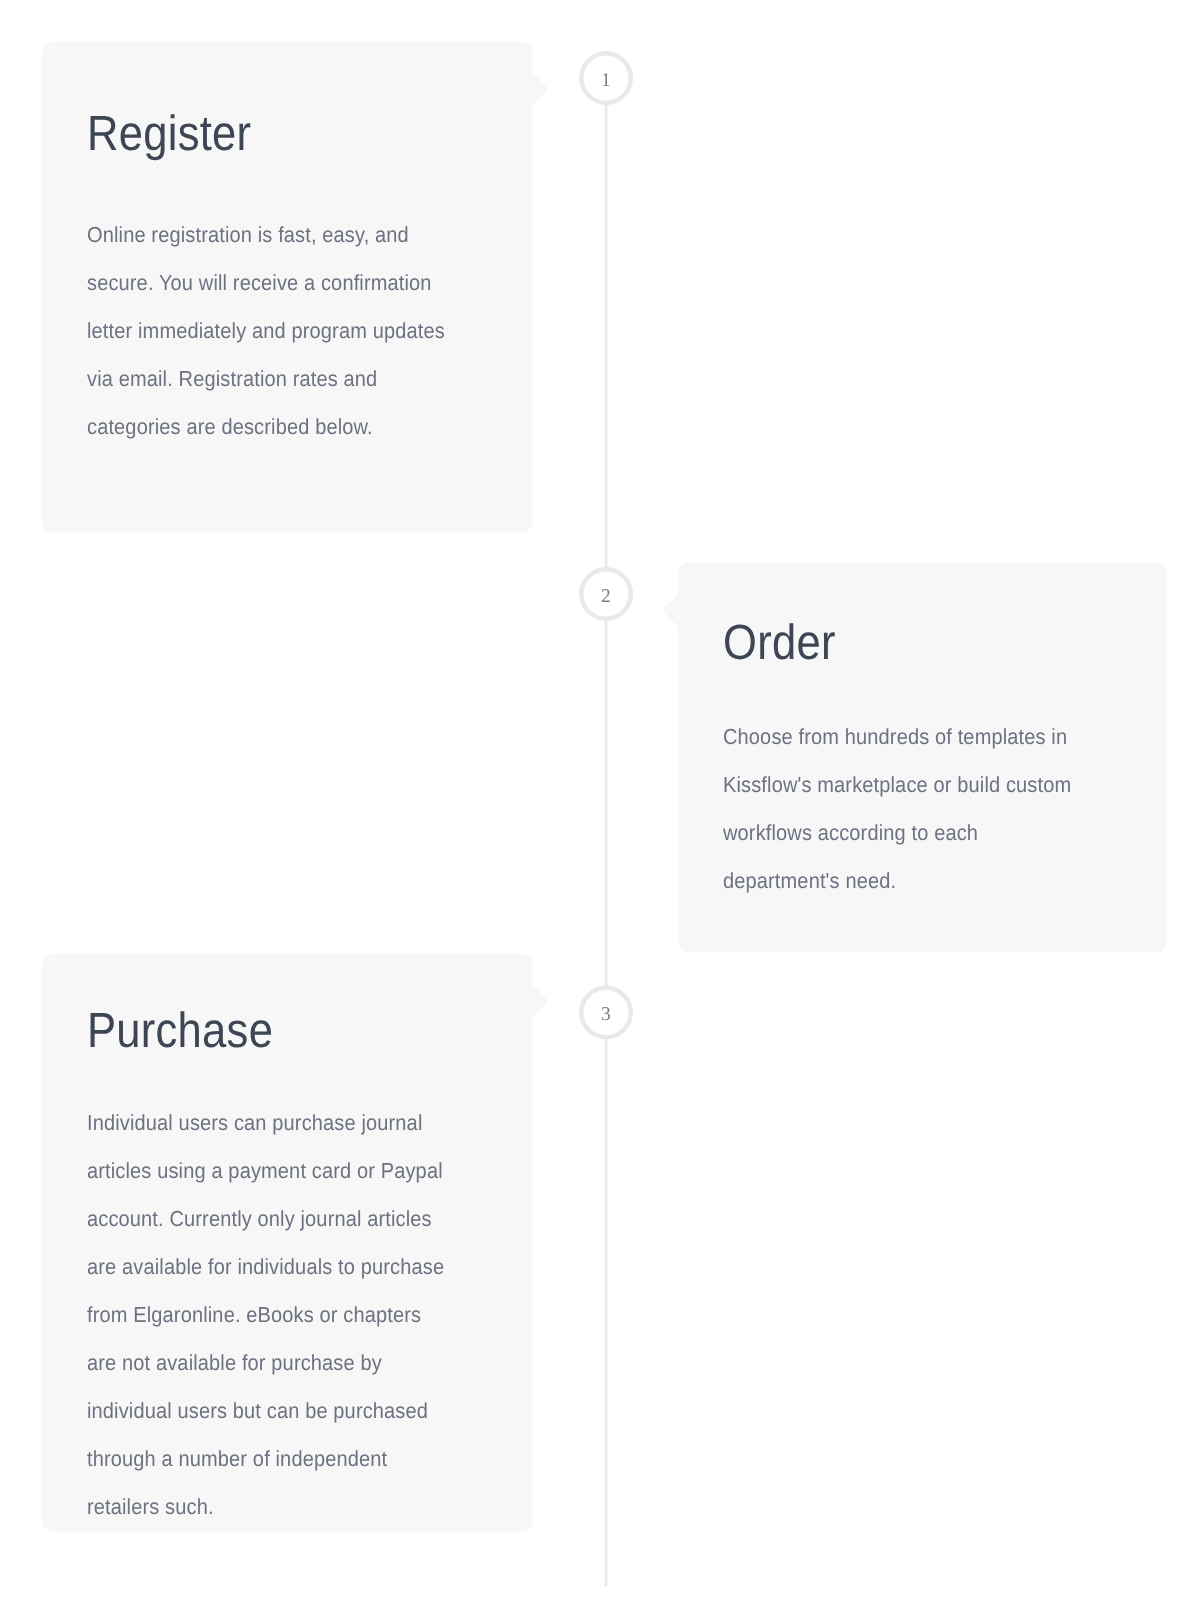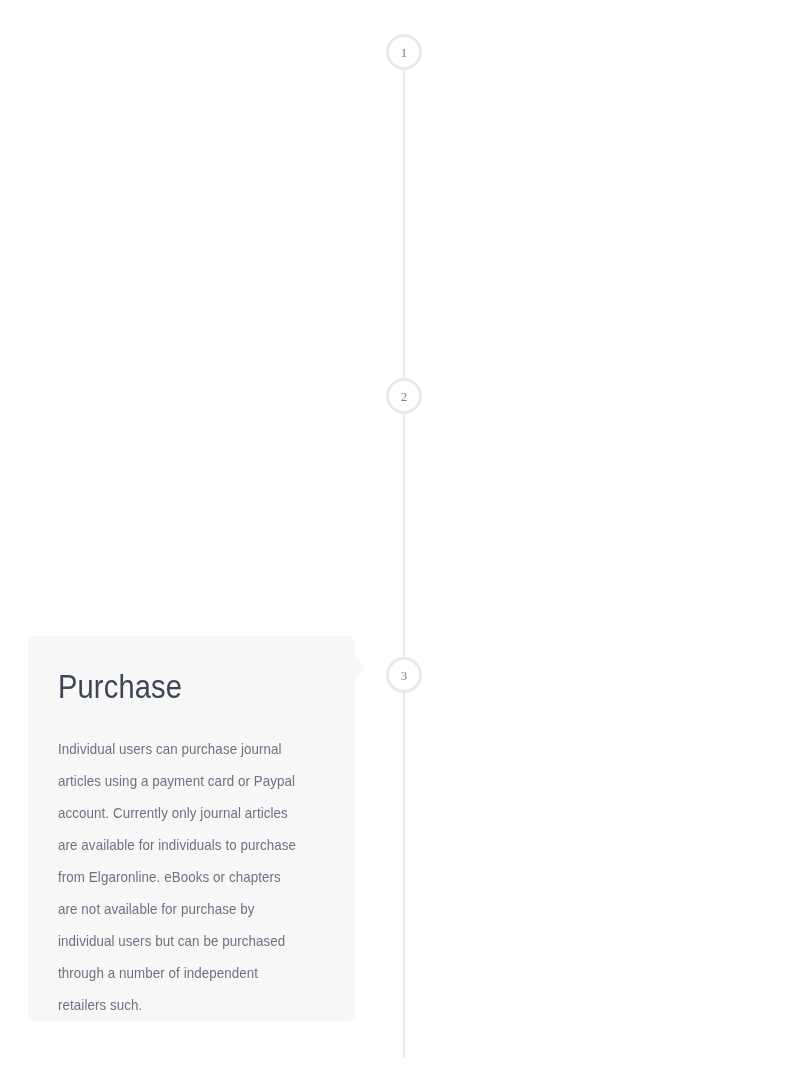--- a/index.html
+++ b/index.html
@@ -151,25 +151,39 @@
     margin-bottom: 28px;
   }
 </style>
 </head>
 <body>
 
 <div class="timeline">
 
   <div class="timeline-spine"></div>
 
+  <div class="card card-1">
+    <div class="card-arrow"></div>
+    <div class="card-inner">
+      <h2 class="card-title">Register</h2>
+      <p class="card-body">Online registration is fast, easy, and secure. You will receive a confirmation letter immediately and program updates via email. Registration rates and categories are described below.</p>
+    </div>
+  </div>
 
   <div class="marker marker-1">
     <span class="marker-num">1</span>
   </div>
 
+  <div class="card card-2">
+    <div class="card-arrow"></div>
+    <div class="card-inner">
+      <h2 class="card-title">Order</h2>
+      <p class="card-body">Choose from hundreds of templates in Kissflow's marketplace or build custom workflows according to each department's need.</p>
+    </div>
+  </div>
 
   <div class="marker marker-2">
     <span class="marker-num">2</span>
   </div>
 
   <div class="card card-3">
     <div class="card-arrow"></div>
     <div class="card-inner">
       <h2 class="card-title">Purchase</h2>
       <p class="card-body">Individual users can purchase journal articles using a payment card or Paypal account. Currently only journal articles are available for individuals to purchase from Elgaronline. eBooks or chapters are not available for purchase by individual users but can be purchased through a number of independent retailers such.</p>

